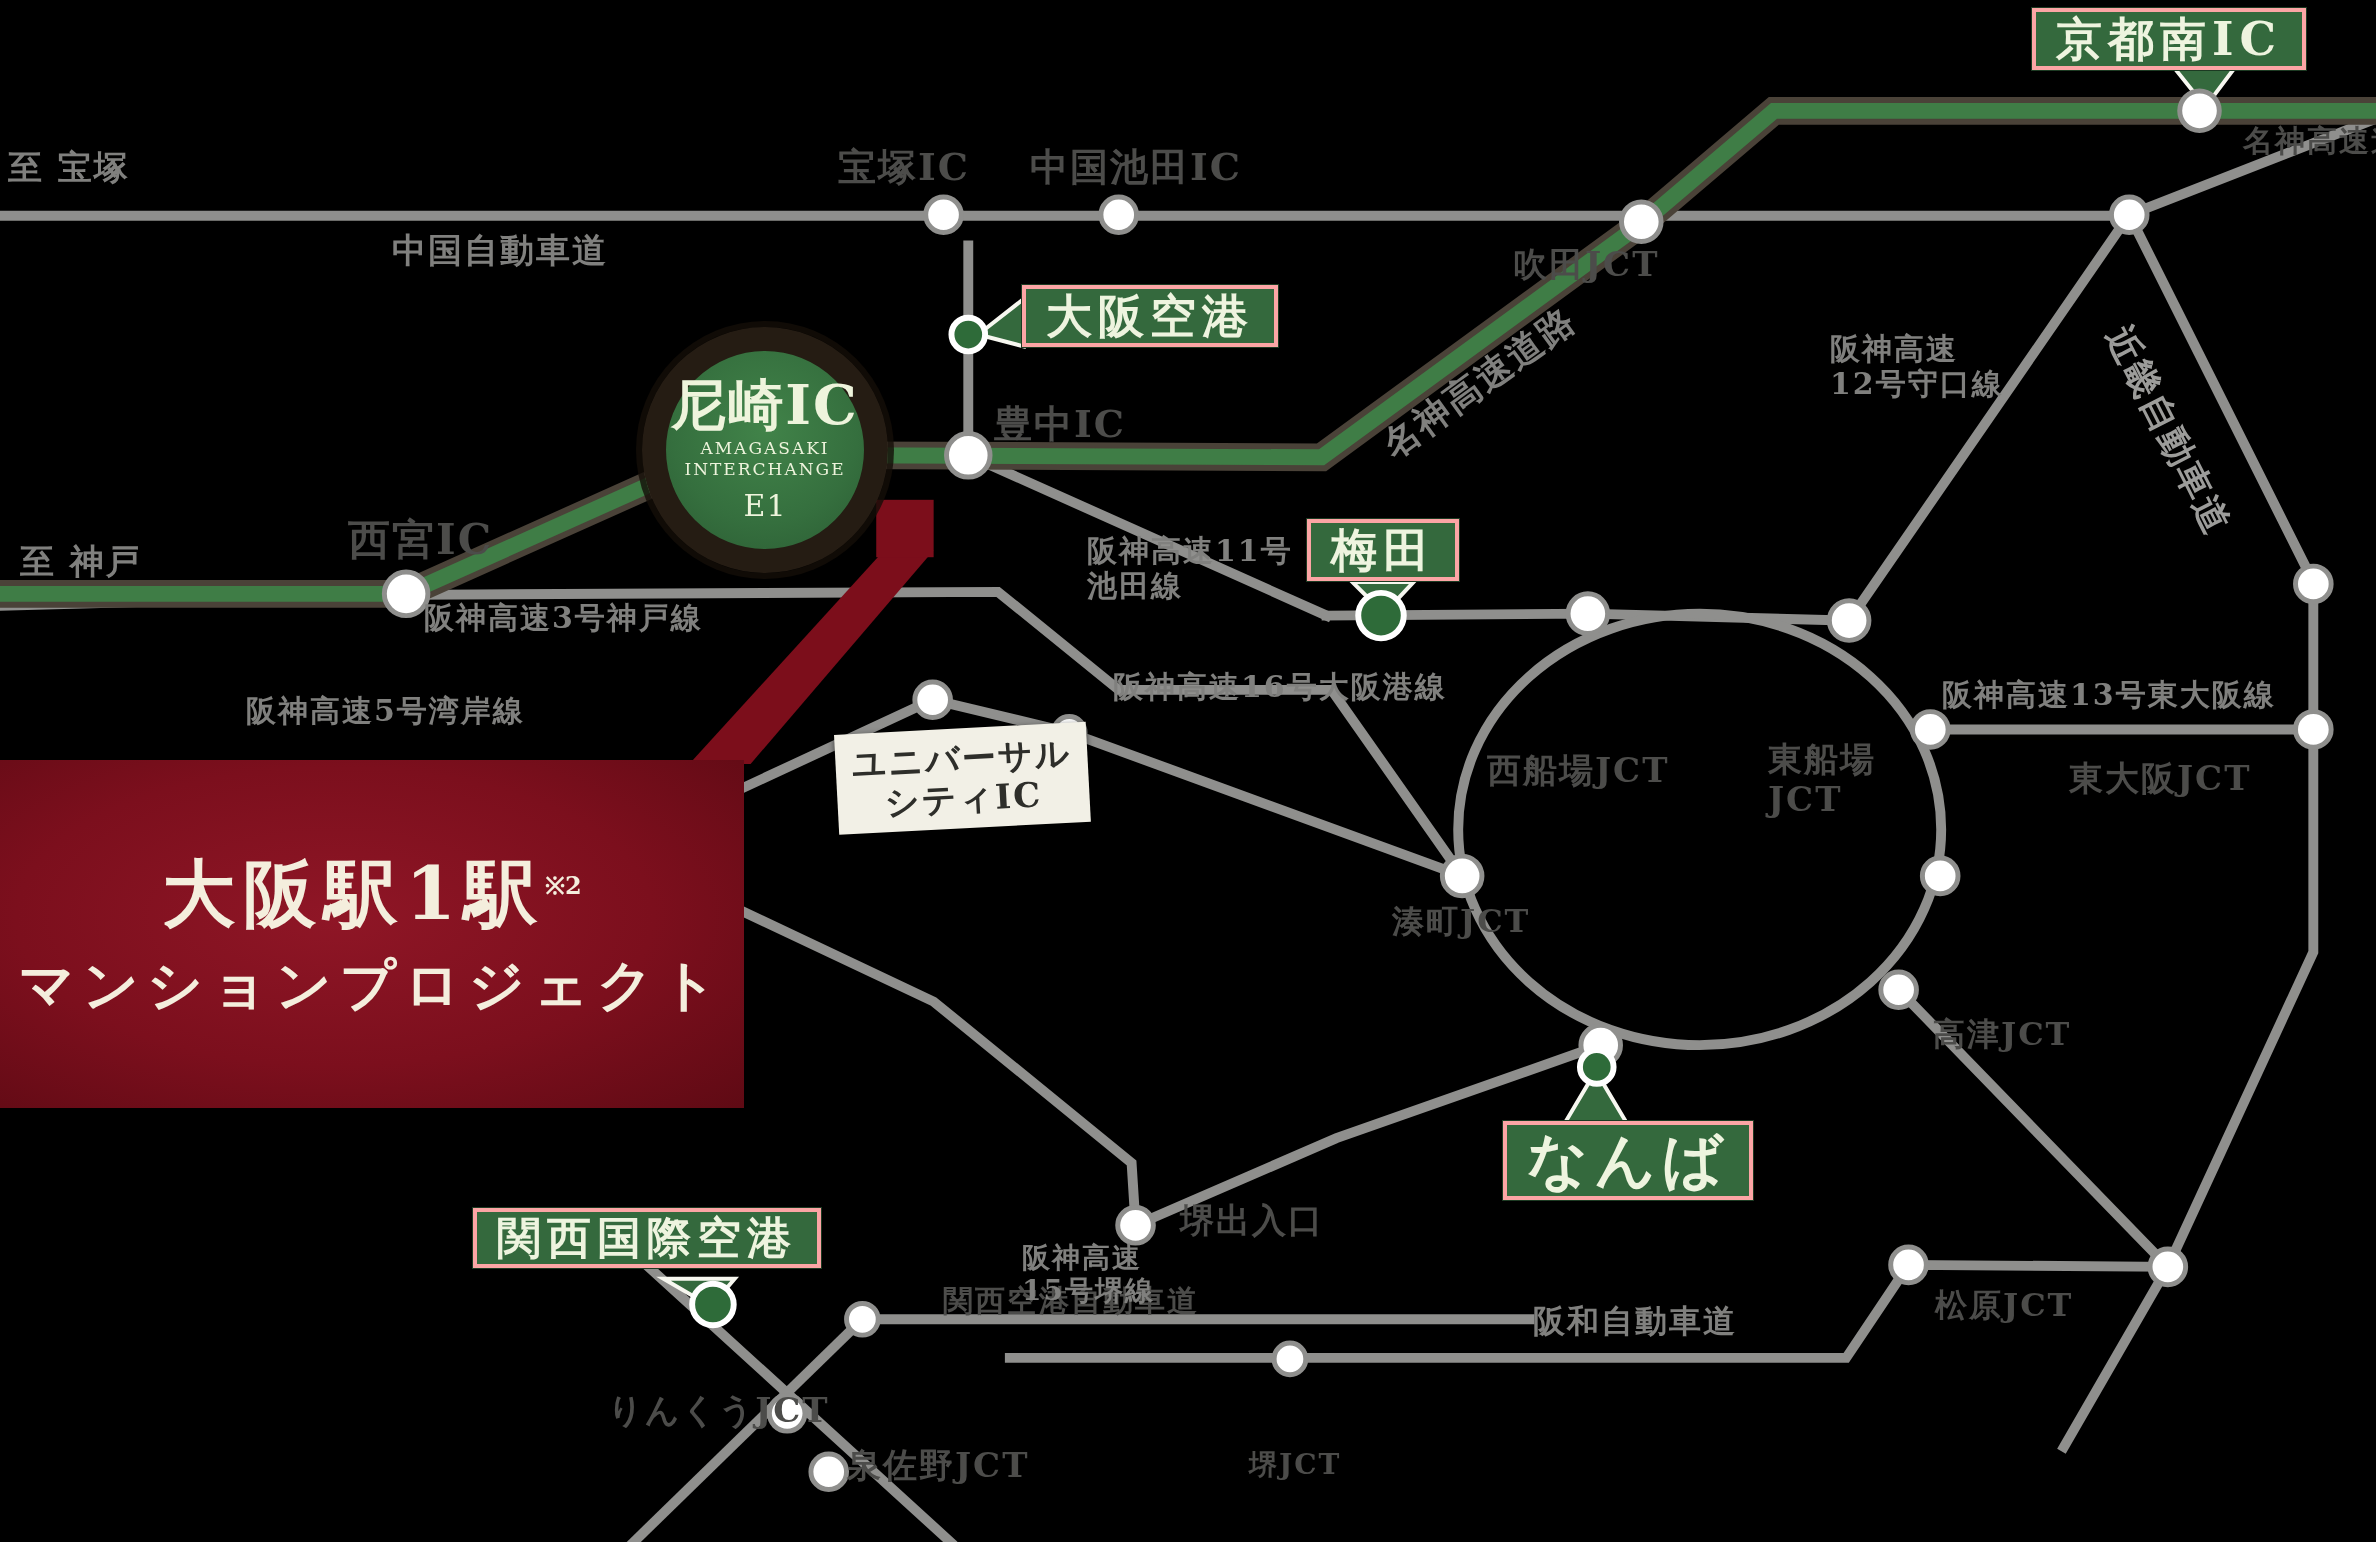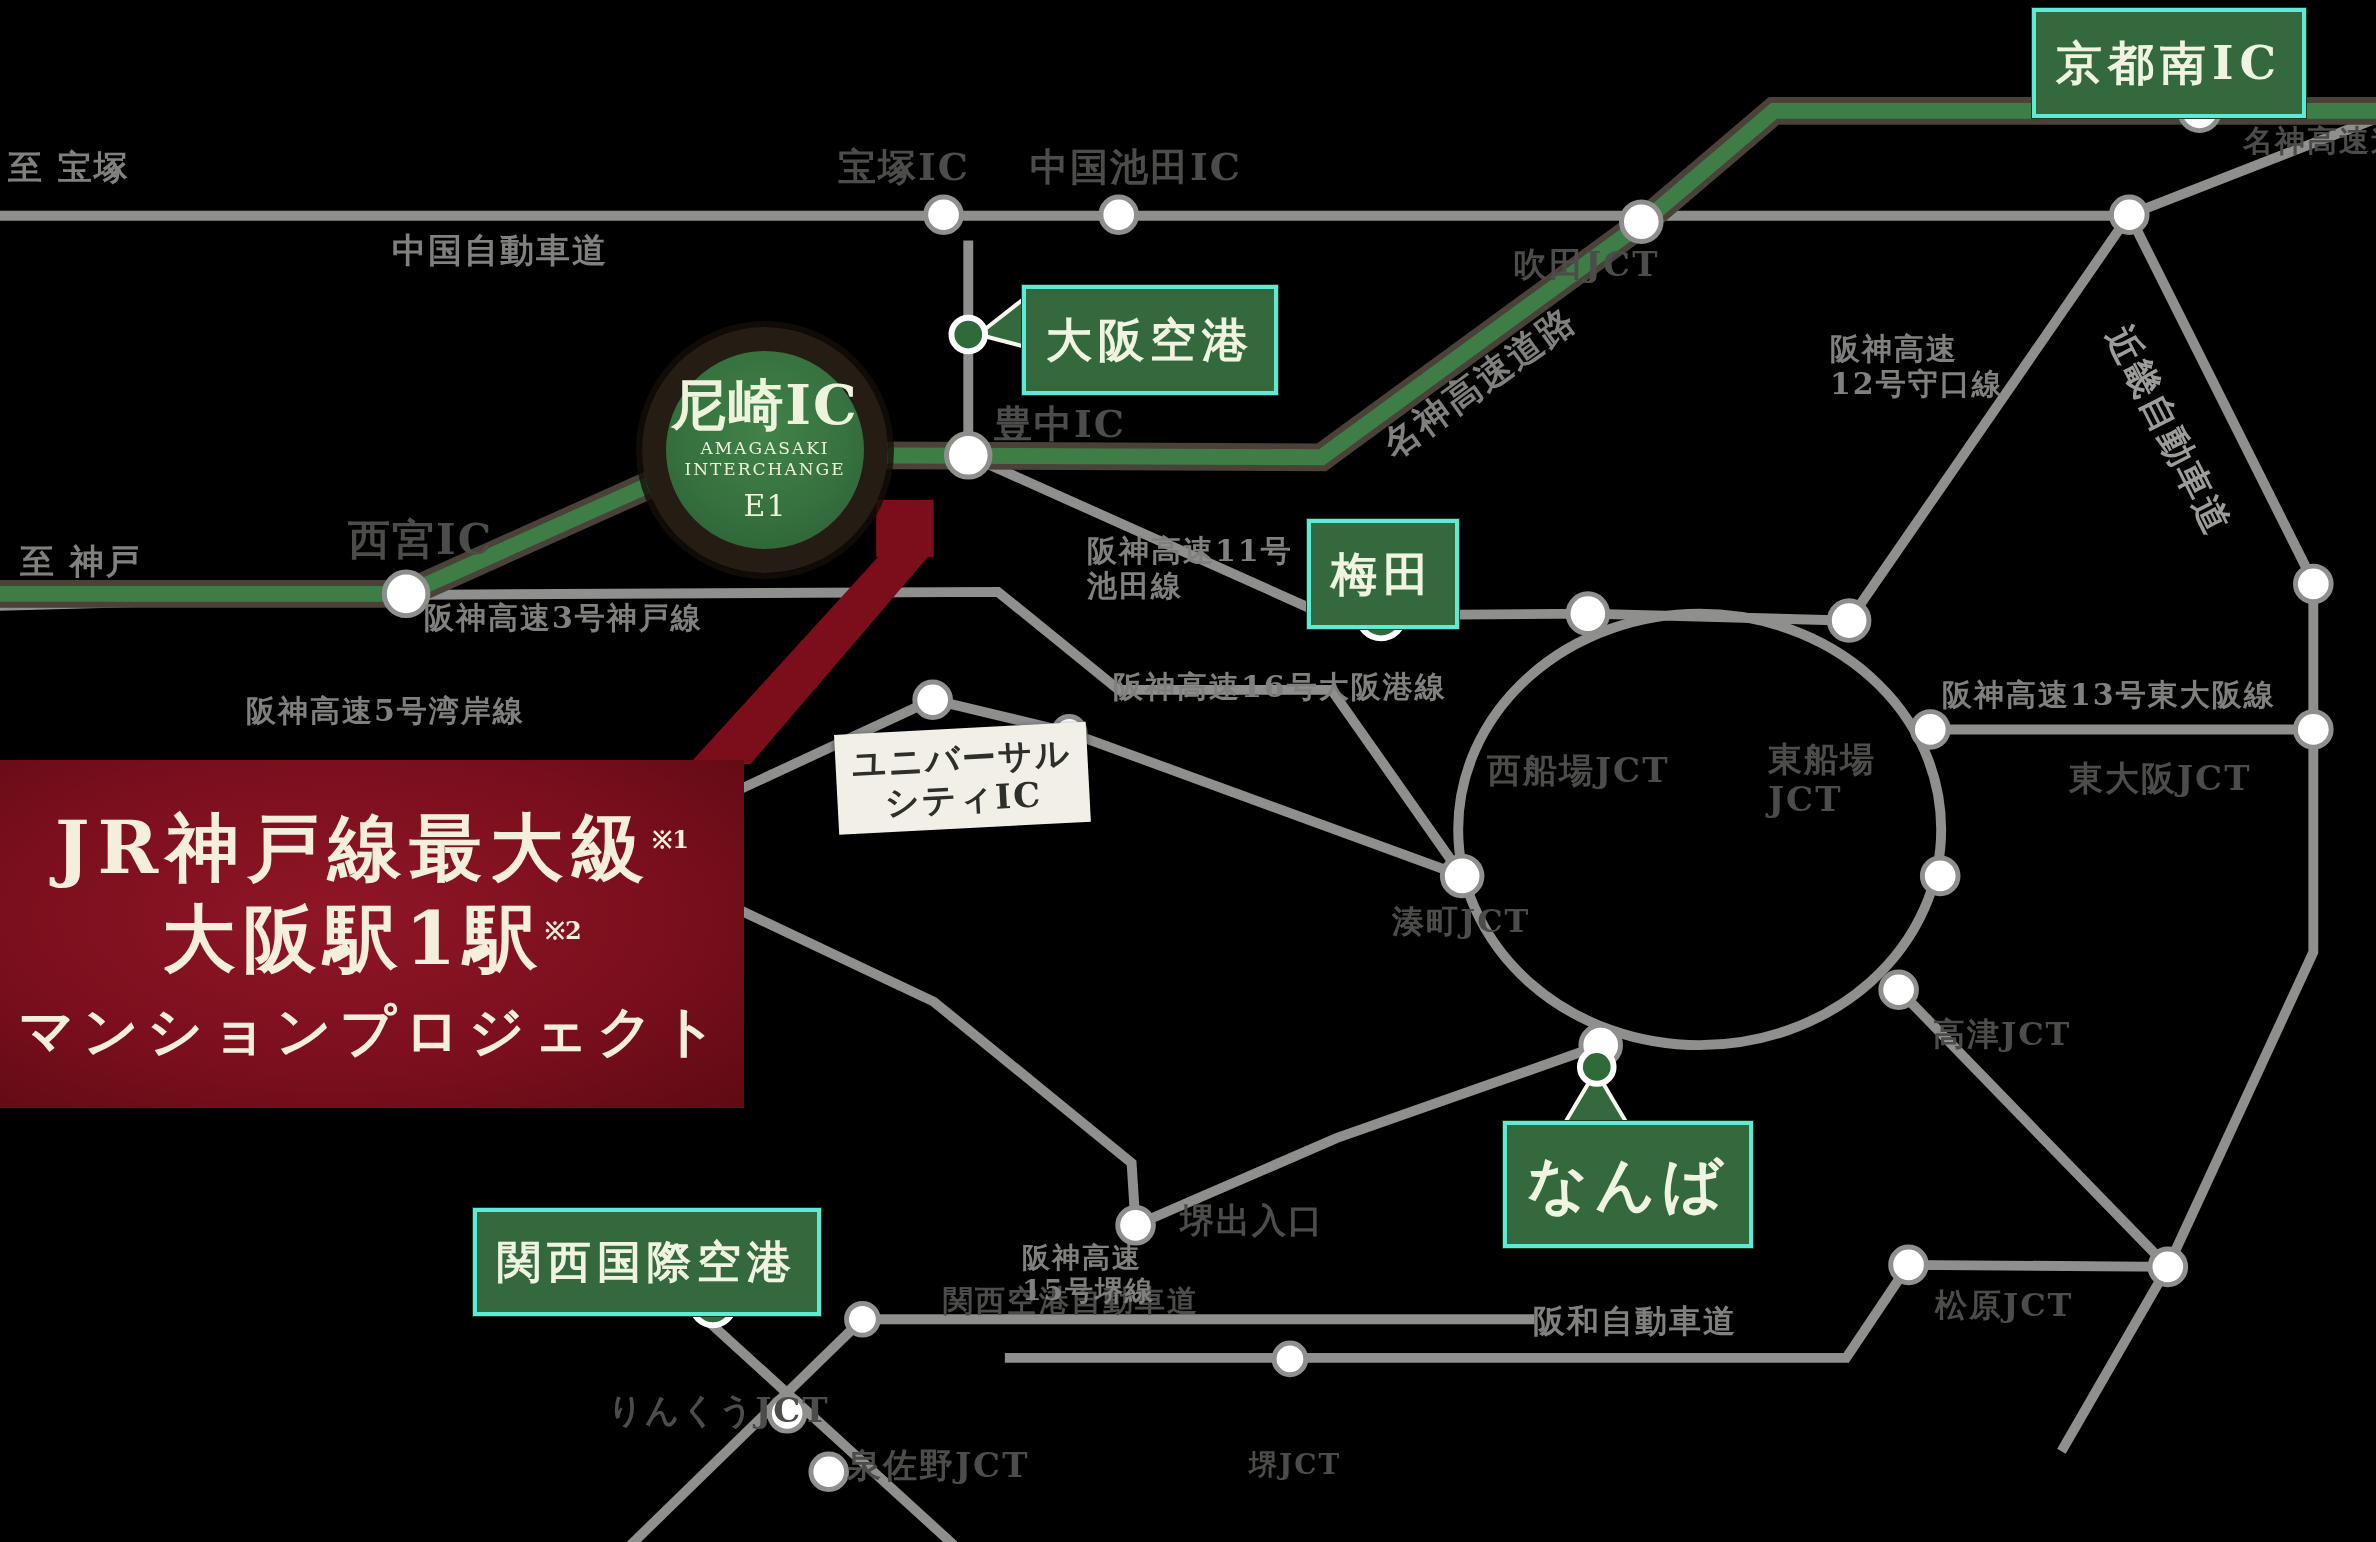--- a/index.html
+++ b/index.html
@@ -3,22 +3,22 @@
 <meta charset="utf-8">
 <style>
   html,body{margin:0;padding:0;background:#000;}
   #stage{position:relative;width:2376px;height:1542px;background:#000;overflow:hidden;
          font-family:"DejaVu Serif","Liberation Serif",serif;}
   #roads{position:absolute;left:0;top:0;}
   .lbl{position:absolute;font-weight:700;white-space:pre;line-height:1.18;letter-spacing:2px;}
   .lbl.d{color:#4c4c4a;}
   .lbl.m{color:#80807e;}
   .lbl.l{color:#9c9c9a;}
-  .lbl.g{background:#34693d;color:#eef4df;border:4px solid #5eead4;
-         padding:24px 20px;letter-spacing:6px;box-shadow:0 0 0 1px #1c3a22;}
+  .lbl.g{background:#34693d;color:#eef4df;border:4px solid #fca5a5;
+         padding:0 20px;letter-spacing:6px;box-shadow:0 0 0 1px #1c3a22;}
   .lbl.cream{background:#f2f0e6;color:#2e2e2a;padding:10px 16px;text-align:center;
          box-shadow:0 2px 6px rgba(0,0,0,.6);}
   
   #amagasaki{position:absolute;left:642px;top:327px;width:198px;height:198px;
          border:24px solid #251c13;border-radius:50%;
          background:radial-gradient(circle at 50% 40%, #418349 0%, #356f3e 60%, #2b5c33 100%);
          box-shadow:0 0 0 6px rgba(20,14,8,.8);
          display:flex;flex-direction:column;align-items:center;justify-content:center;
          color:#eef4dc;text-align:center;}
   #amagasaki .t{font-size:55px;font-weight:700;letter-spacing:2px;line-height:1.0;}
@@ -112,23 +112,20 @@
   <div id="amagasaki">
     <div class="t">尼崎IC</div>
     <div class="e">
       <span>AMAGASAKI</span><br>
       <span>INTERCHANGE</span>
     </div>
     <div class="c">E1</div>
   </div>
 
   <div id="banner">
-    <div class="b1">
-      <span>JR神戸線最大級</span><sup>※1</sup>
-    </div>
     <div class="b2">
       <span>大阪駅1駅</span><sup>※2</sup>
     </div>
     <div class="b3">マンションプロジェクト</div>
   </div>
 
   <div id="labels">
       <div class="lbl g" style="left: 2032px; top: 8px; font-size: 46px;">京都南IC</div>
       <div class="lbl g" style="left: 1022px; top: 285px; font-size: 46px;">大阪空港</div>
       <div class="lbl g" style="left: 1307px; top: 519px; font-size: 46px;">梅田</div>

